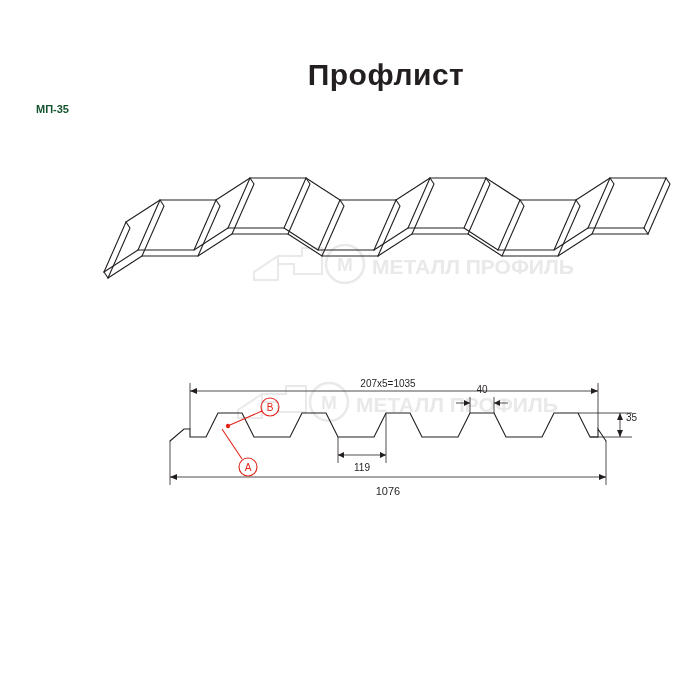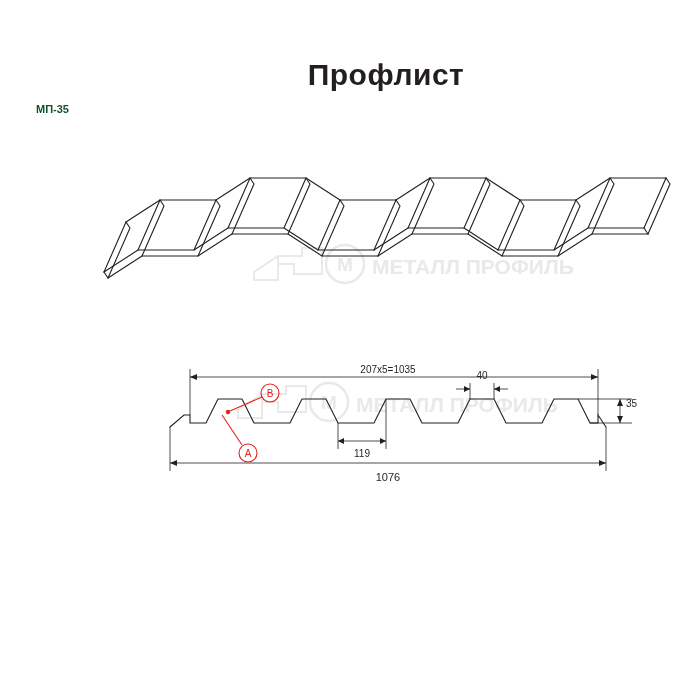--- a/index.html
+++ b/index.html
@@ -55,21 +55,21 @@
   }
   .iso-wrap {
     position: absolute;
     top: 160px;
     left: 60px;
     width: 580px;
     height: 160px;
   }
   .section-wrap {
     position: absolute;
-    top: 349px;
+    top: 363px;
     left: 110px;
     width: 490px;
     height: 140px;
   }
   .wm {
     position: absolute;
     pointer-events: none;
     opacity: 1;
   }
   .wm1 { top: 228px; left: 212px; width: 300px; height: 80px; }

